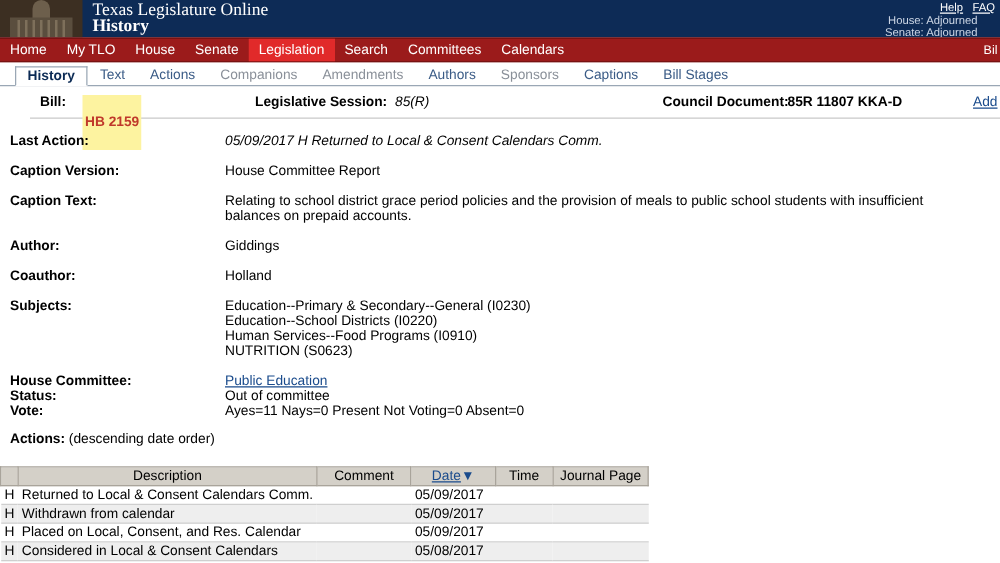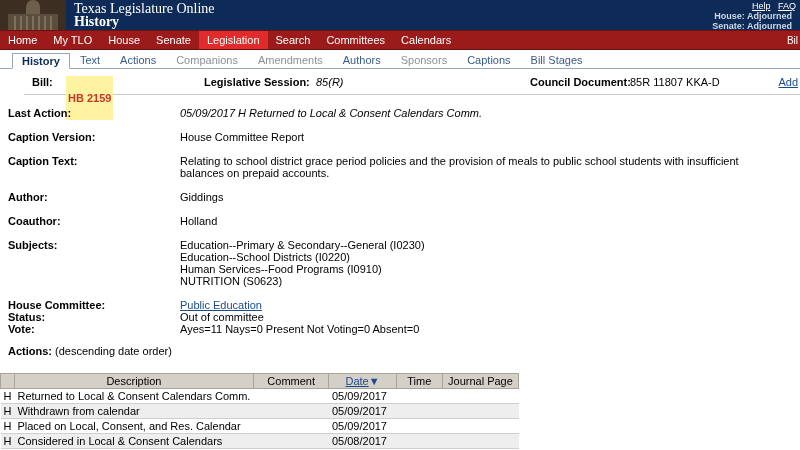--- a/index.html
+++ b/index.html
@@ -47,21 +47,21 @@
     position: absolute; left: 74px; top: 14px;
     font-size: 14px; font-weight: bold; color: #fff;
     font-family: "Liberation Serif", serif;
   }
   .header-right {
     position: absolute; right: 0px; top: 0px; text-align: right;
     font-size: 9px; line-height: 10px;
   }
   .header-right a { color: #ffffff; text-decoration: underline; }
   .hdr-links { padding: 1px 4px 0 0; font-size: 9px; }
-  .hdr-status { color: #cdd7e6; font-size: 9px; padding-right: 8px; font-weight: bold; }
+  .hdr-status { color: #cdd7e6; font-size: 9px; padding-right: 18px; }
 
   
   .navbar {
     position: relative;
     height: 20px;
     background: #9b1b1b;
     border-top: 1px solid #6e1111;
     border-bottom: 1px solid #6e1111;
     display: flex;
     align-items: stretch;
@@ -117,21 +117,21 @@
     border-bottom: 1px solid #c9c9c9;
     font-size: 11px;
     margin-left: 24px;
   }
   .billrow .lbl { position: absolute; top: 7px; font-weight: bold; }
   .bill-label { left: 8px; color: #000; }
   .bill-value { left: 42px; top: 7px; position: absolute; color: #c0392b; font-weight: bold; background: #fdf3a0; padding: 16px 2px; }
   .sess-label { left: 180px; }
   .sess-value { position: absolute; left: 292px; top: 7px; font-style: italic; }
   .council-label { left: 506px; }
-  .council-value { position: absolute; left: 606px; top: 7px; }
+  .council-value { position: absolute; left: 606px; top: 7px; font-weight: bold; }
   .addl { position: absolute; right: 2px; top: 7px; color: #1a4b8c; text-decoration: underline; }
 
   
   .details { position: relative; padding: 0; }
   .drow { position: relative; display: flex; }
   .dlabel {
     width: 180px; padding-left: 8px; font-weight: bold; font-size: 11px;
     color: #000; flex: 0 0 180px;
   }
   .dvalue { font-size: 11px; color: #000; padding-right: 16px; }

